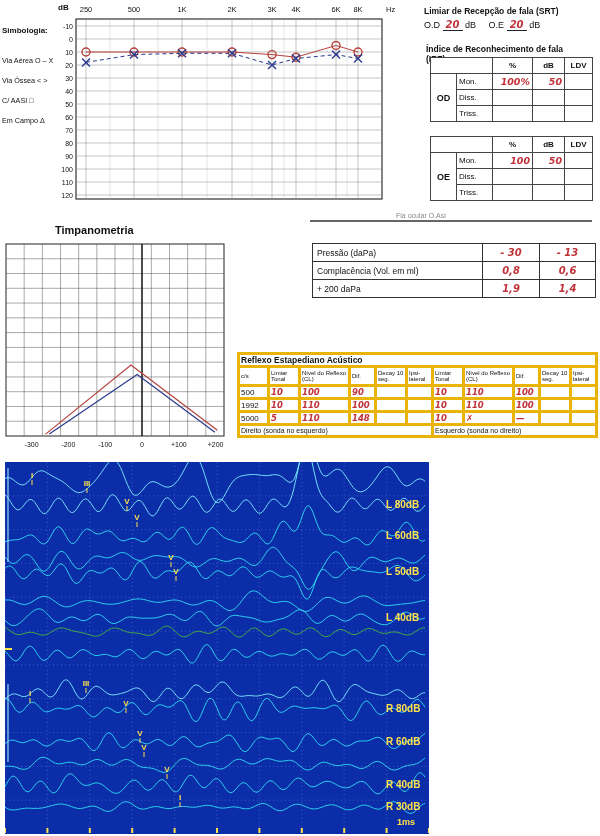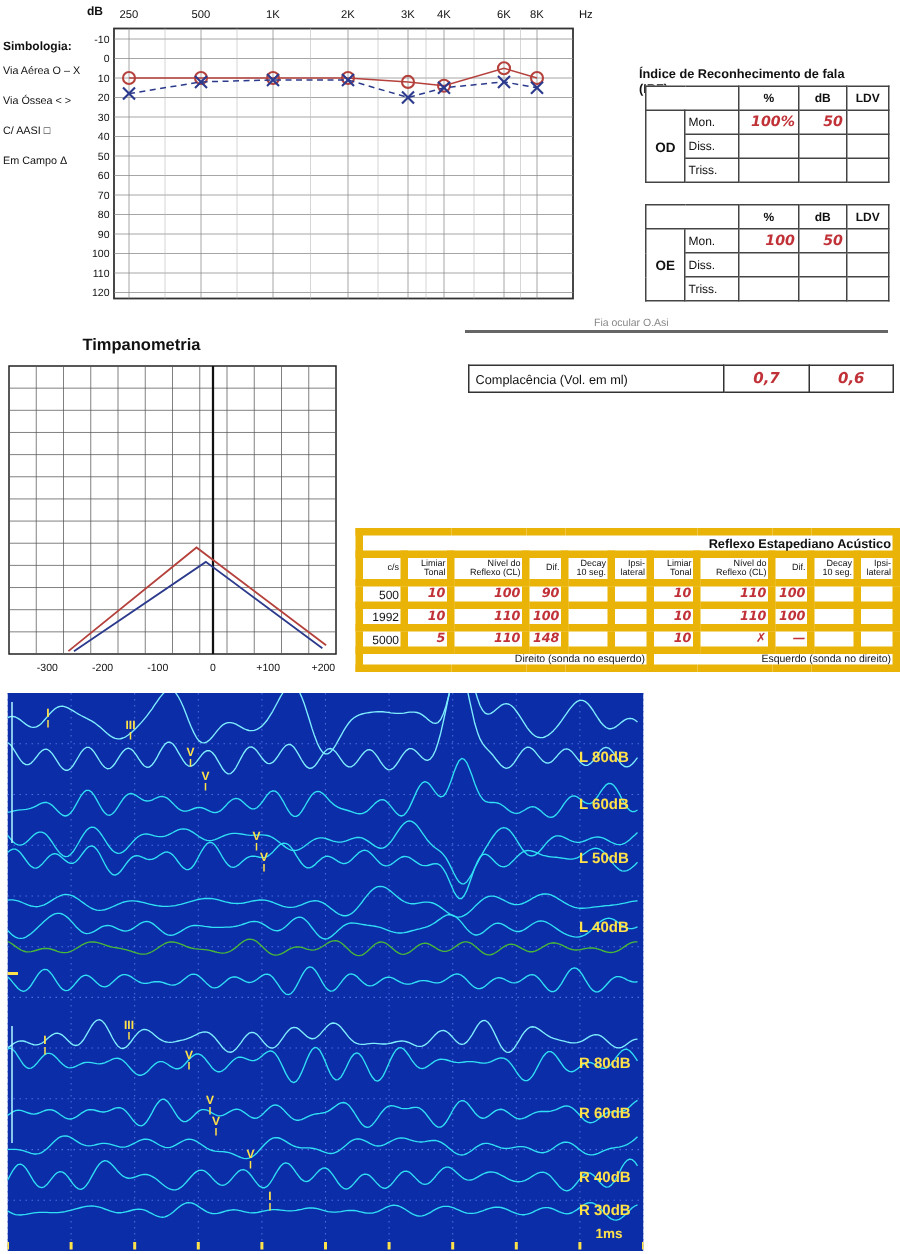--- a/index.html
+++ b/index.html
@@ -1,41 +1,41 @@
 <!DOCTYPE html>
 <html><head>
 <meta charset="utf-8">
 <style>
 *{margin:0;padding:0;box-sizing:border-box}
 body{width:600px;height:836px;background:#fff;font-family:"Liberation Sans",sans-serif;color:#111}
 .page{position:relative;width:600px;height:836px;background:#fff;overflow:hidden}
 .abs{position:absolute}
 svg text{font-family:"Liberation Sans",sans-serif}
 .handw{color:#c03238;font-family:"DejaVu Sans",sans-serif;font-style:italic;font-weight:bold}
-.sim-title{font-size:8px;font-weight:bold;margin-bottom:7px}
+.sim-title{font-size:8px;font-weight:bold;margin-bottom:21px}
 .sim-item{font-size:7.2px;margin-bottom:11px;white-space:nowrap}
 .b85{font-size:8.5px;font-weight:bold}
 .b11{font-size:11px;font-weight:bold}
 .srt-line{font-size:9px;margin-top:4px}
 .fillval{display:inline-block;min-width:20px;border-bottom:1px solid #222;text-align:center;font-size:10px;line-height:1}
 .gap{margin-left:10px}
 table{border-collapse:collapse;background:#fff}
 .irf{table-layout:fixed}
 .irf th,.irf td{border:1px solid #444;height:16px;font-size:8px;padding:0 2px}
 .irf th{text-align:center;font-weight:bold}
 .irf td.ear{text-align:center;font-weight:bold;font-size:9px}
 .irf td.rl{text-align:left}
 .irf td.ctr{text-align:right;font-size:9.5px}
 .comp{table-layout:fixed}
 .comp th,.comp td{border:1px solid #333;height:18px;padding:0 4px;font-size:8.5px}
 .comp th{text-align:center;font-size:9px}
 .comp th.ttl{text-align:left;font-size:9.5px}
 .comp td.hv{text-align:center;font-size:10px}
 .reflex{table-layout:fixed;width:358px}
-.reflex th,.reflex td{border:5px solid #eab308;text-align:right;padding:0 1px}
+.reflex th,.reflex td{border:3px solid #eab308;text-align:left;padding:0 1px}
 .reflex th.ttl{font-size:8.5px;height:13px}
 #rhead th{font-size:6px;font-weight:normal;height:19px;line-height:1.05}
 #rbody td{font-size:8.5px;height:12px}
 #rbody td.freq{font-size:8px}
 .reflex tfoot td{font-size:7px;height:12px}
 .cutstrip{border-bottom:2px solid #666;height:10px;font-size:7px;color:#888;padding-left:86px;overflow:hidden;line-height:1.2}
 </style>
 </head>
 <body>
 
@@ -125,20 +125,31 @@
       <line x1="216" y1="61" x2="224" y2="69" stroke="#2b3a8c" stroke-width="1.4"></line>
       <line x1="216" y1="69" x2="224" y2="61" stroke="#2b3a8c" stroke-width="1.4"></line>
       <line x1="240" y1="54.5" x2="248" y2="62.5" stroke="#2b3a8c" stroke-width="1.4"></line>
       <line x1="240" y1="62.5" x2="248" y2="54.5" stroke="#2b3a8c" stroke-width="1.4"></line>
       <line x1="280" y1="50.6" x2="288" y2="58.6" stroke="#2b3a8c" stroke-width="1.4"></line>
       <line x1="280" y1="58.6" x2="288" y2="50.6" stroke="#2b3a8c" stroke-width="1.4"></line>
       <line x1="302" y1="54.5" x2="310" y2="62.5" stroke="#2b3a8c" stroke-width="1.4"></line>
       <line x1="302" y1="62.5" x2="310" y2="54.5" stroke="#2b3a8c" stroke-width="1.4"></line>
     </svg>
 
+  <div class="abs" style="left:424px;top:6px;width:174px;">
+    <div class="b85">Limiar de Recepção de fala (SRT)</div>
+    <div class="srt-line">
+      <span>O.D</span>
+      <span class="fillval handw">20</span>
+      <span>dB</span>
+      <span class="gap">O.E</span>
+      <span class="fillval handw">20</span>
+      <span>dB</span>
+    </div>
+  </div>
 
   <div class="abs b85" style="left:426px;top:44px;width:153px;">Índice de Reconhecimento de fala (IRF)</div>
 
   <table class="abs irf" style="left:430px;top:57px;">
     <colgroup>
         <col style="width:26px">
         <col style="width:36px">
         <col style="width:40px">
         <col style="width:32px">
         <col style="width:28px">
@@ -251,23 +262,33 @@
     </svg>
 
   <table class="abs comp" style="left:312px;top:243px;">
     <colgroup>
         <col style="width:170px">
         <col style="width:57px">
         <col style="width:56px">
       </colgroup>
     <tbody>
     <tr>
+      <td>Pressão (daPa)</td>
+      <td class="handw hv">- 30</td>
+      <td class="handw hv">- 13</td>
+    </tr>
+    <tr>
       <td>Complacência (Vol. em ml)</td>
-      <td class="handw hv">0,7</td>
+      <td class="handw hv">0,8</td>
       <td class="handw hv">0,6</td>
+    </tr>
+    <tr>
+      <td>+ 200 daPa</td>
+      <td class="handw hv">1,9</td>
+      <td class="handw hv">1,4</td>
     </tr>
   </tbody>
     </table>
 
   <table class="abs reflex" style="left:237px;top:352px;">
     <colgroup>
       <col style="width:30px">
         <col style="width:31px">
         <col style="width:50px">
         <col style="width:26px">

